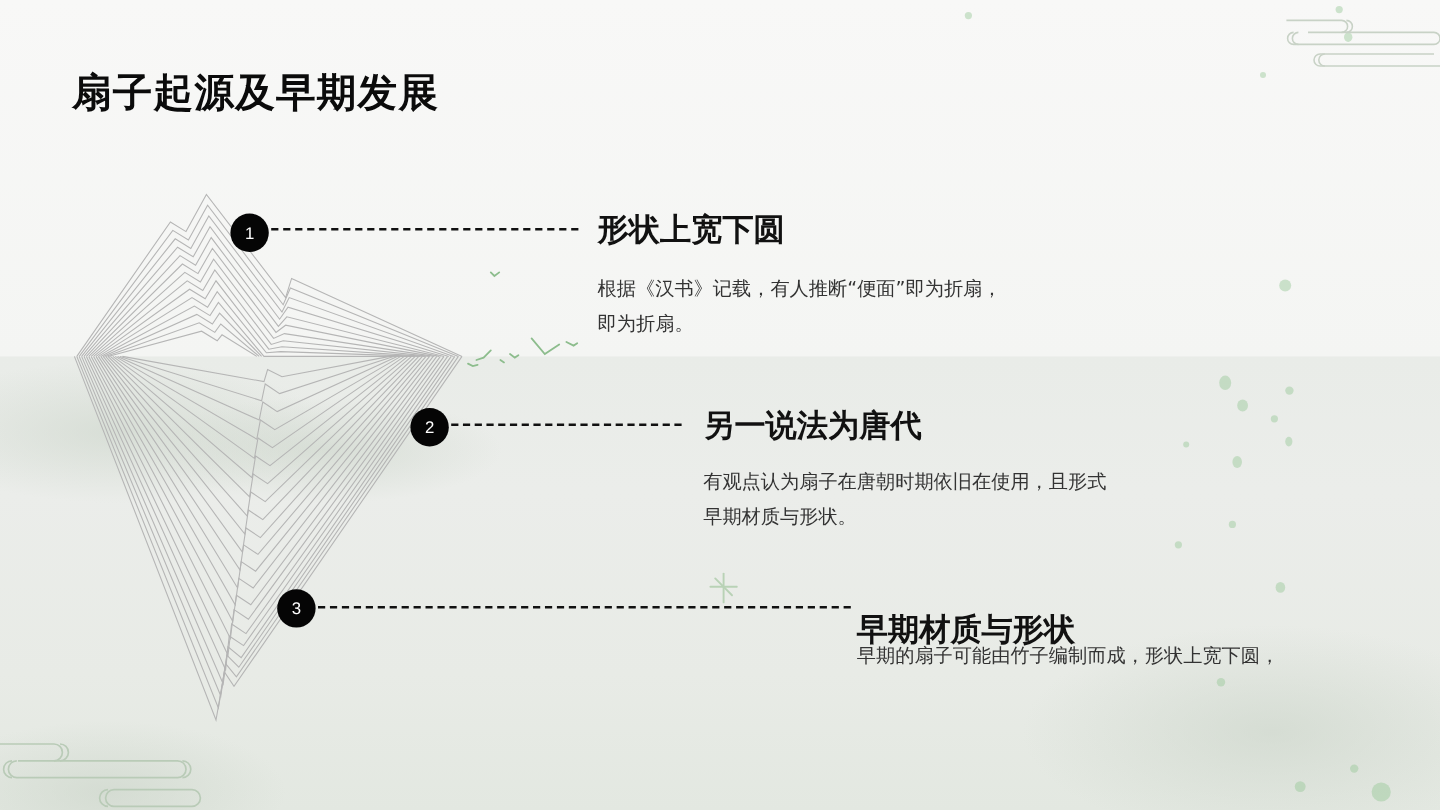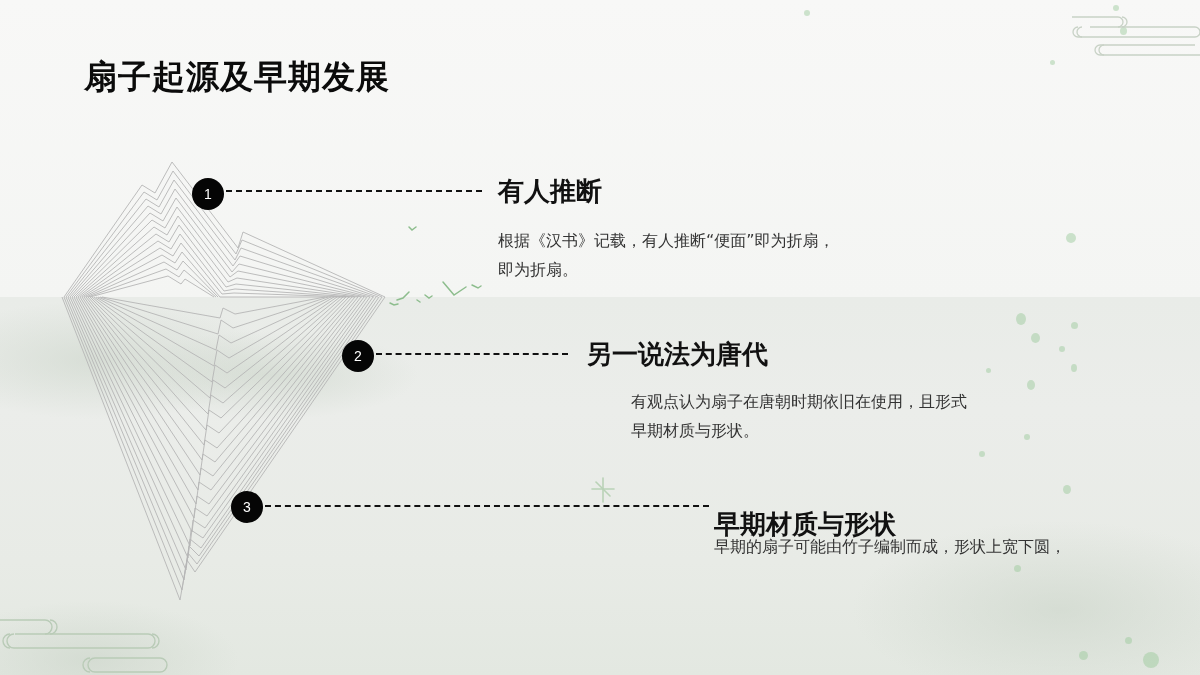--- a/index.html
+++ b/index.html
@@ -21,21 +21,21 @@
   .mist {
     position: absolute; border-radius: 50%;
     background: radial-gradient(ellipse at center, rgba(200,210,198,0.55) 0%, rgba(220,226,218,0) 70%);
   }
   .dot {
     position: absolute; border-radius: 50%;
     background: rgba(150,200,150,0.45);
   }
   .title {
     position: absolute; left: 60px; top: 55px;
-    font-size: 33px; font-weight: bold; letter-spacing: 1px; color: #0b0b0b; margin-left: 24px;
+    font-size: 33px; font-weight: bold; letter-spacing: 1px; color: #0b0b0b;
   }
   .iceberg { position: absolute; left: 60px; top: 160px; }
   .marker {
     position: absolute; width: 32px; height: 32px; border-radius: 50%;
     background: #050505; color: #fff; font-size: 14px;
     display: flex; align-items: center; justify-content: center;
     font-family: "Liberation Sans", sans-serif;
   }
   .dash {
     position: absolute; height: 0; border-top: 2px dashed #111;
@@ -172,34 +172,34 @@
   </g>
 </svg>
 
 <h1 class="title">扇子起源及早期发展</h1>
 
 <div>
   <div class="marker" style="left:192px;top:178px;">
     <span>1</span>
   </div>
   <div class="dash" style="left:226px;top:190px;width:256px;"></div>
-  <div class="item-title" style="left:498px;top:174px;">有人推断</div>
+  <div class="item-title" style="left:498px;top:174px;">形状上宽下圆</div>
   <div class="item-desc" style="left:498px;top:226px;">
     <div>根据《汉书》记载，有人推断“便面”即为折扇，</div>
     <div>即为折扇。</div>
   </div>
 </div>
 
 <div>
   <div class="marker" style="left:342px;top:340px;">
     <span>2</span>
   </div>
   <div class="dash" style="left:376px;top:353px;width:192px;"></div>
   <div class="item-title" style="left:586px;top:337px;">另一说法为唐代</div>
-  <div class="item-desc" style="left:586px;top:387px;margin-left:45px;">
+  <div class="item-desc" style="left:586px;top:387px;">
     <div>有观点认为扇子在唐朝时期依旧在使用，且形式</div>
     <div>早期材质与形状。</div>
   </div>
 </div>
 
 <div>
   <div class="marker" style="left:231px;top:491px;">
     <span>3</span>
   </div>
   <div class="dash" style="left:265px;top:505px;width:444px;"></div>

